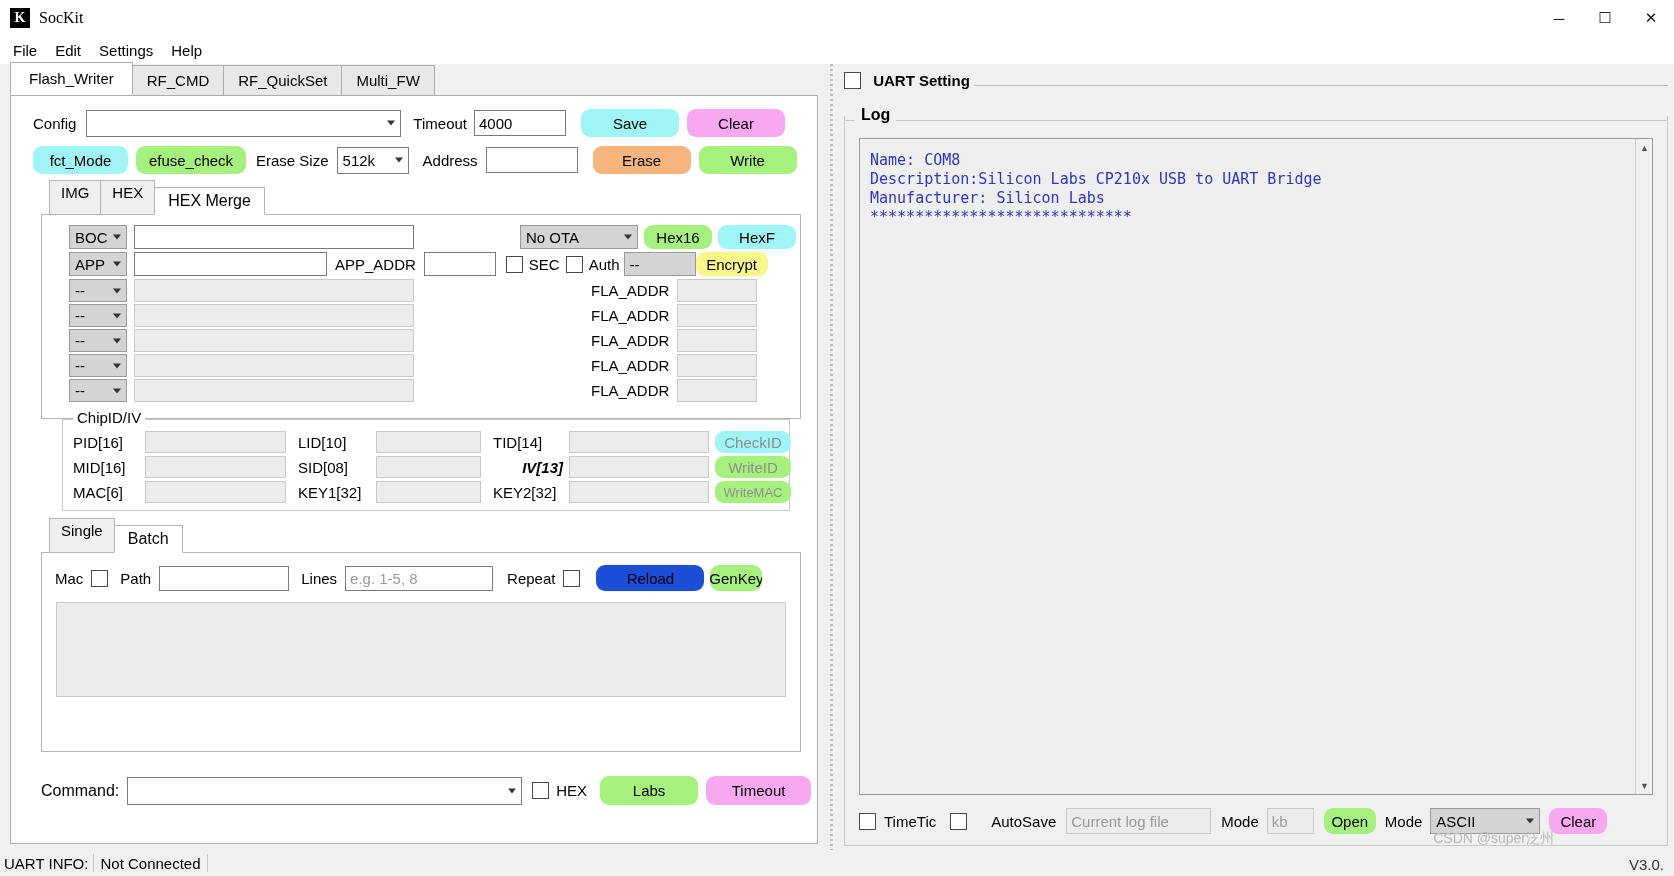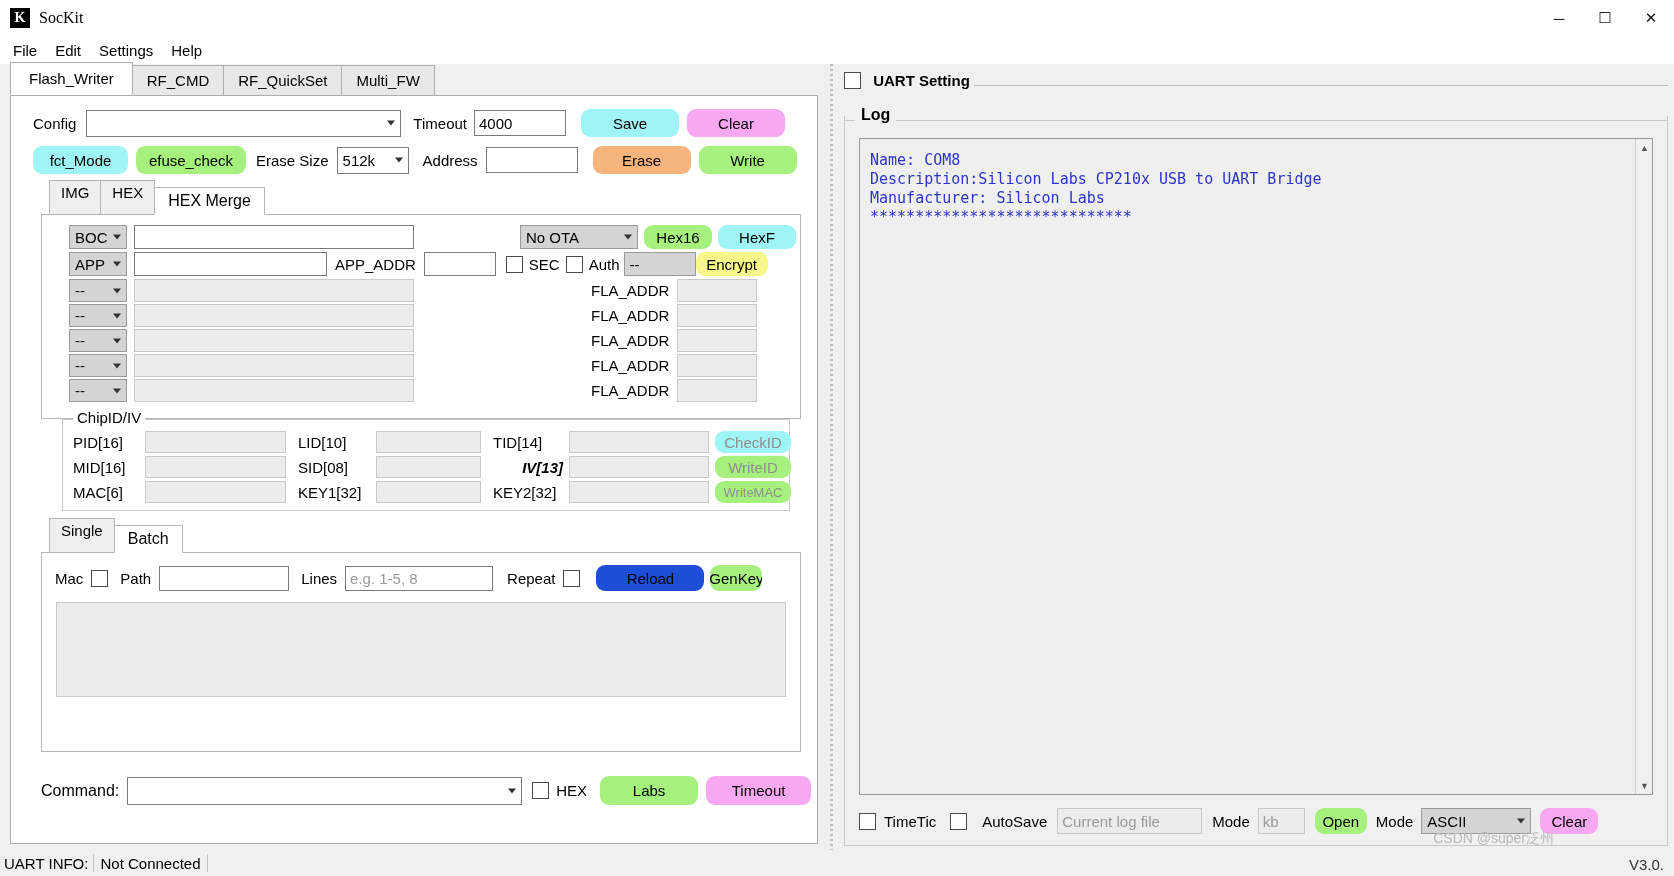--- a/index.html
+++ b/index.html
@@ -345,21 +345,21 @@
         <div class="logscroll">
           <div class="sb-arrow">▲</div>
           <div class="sb-arrow" style="position:absolute;bottom:0;">▼</div>
         </div>
       </div>
 
       <div class="logbar">
         <span class="cb"></span>
         <span class="lbl" style="margin-left:8px;">TimeTic</span>
         <span class="cb" style="margin-left:14px;"></span>
-        <span class="lbl" style="margin-left:15px;">AutoSave</span>
+        <span class="lbl" style="margin-left:24px;">AutoSave</span>
         <input class="tf disabled" style="width: 145px; height: 26px; margin-left: 10px;" placeholder="Current log file">
         <span class="lbl" style="margin-left:10px;">Mode</span>
         <input class="tf disabled" style="width: 47px; height: 26px; margin-left: 8px;" placeholder="kb">
         <div class="btn" style="width:52px;height:26px;margin-left:10px;background:#a6f07e;">Open</div>
         <span class="lbl" style="margin-left:9px;">Mode</span>
         <div class="combo flat" style="width:110px;height:26px;margin-left:8px;">
           <span>ASCII</span>
           <span class="arrow"></span>
         </div>
         <div class="btn" style="width:58px;height:26px;margin-left:9px;background:#f7a8f0;">Clear</div>

